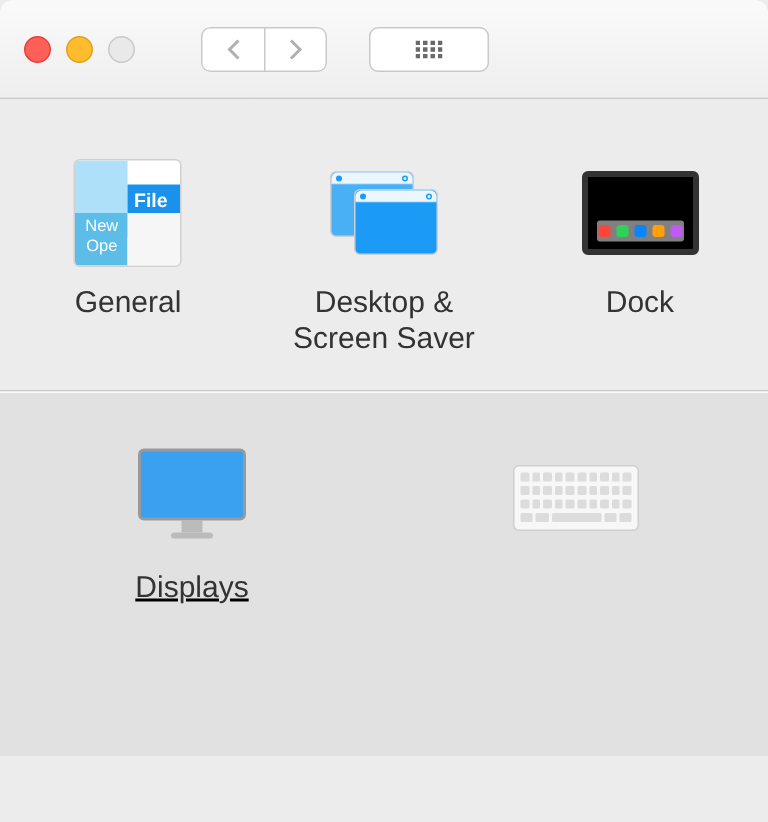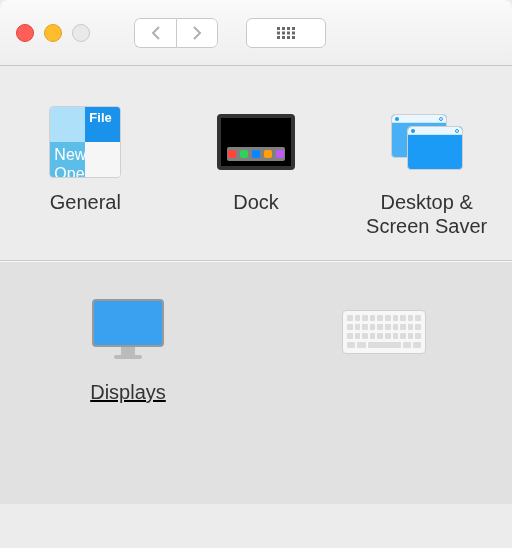--- a/index.html
+++ b/index.html
@@ -81,22 +81,22 @@
       pointer-events: none;
     }
 
     
     
     .icon-general {
       width: 72px; height: 72px; position: relative; border: 1px solid #d0d0d0; border-radius: 4px; overflow: hidden; background: #fff;
     }
     .icon-general .q { position: absolute; width: 50%; height: 50%; }
     .icon-general .q1 { top:0; left:0; background: #aee0f9; }
-    .icon-general .q2 { top:0; right:0; background: #1a91eb; color:#fff; font-size:13px; font-weight:600; display:flex; align-items:flex-start; justify-content:flex-start; padding:3px 4px; }
-    .icon-general .q3 { bottom:0; left:0; background: #5cbde9; color:#fff; font-size:16px; padding:3px 4px; }
+    .icon-general .q2 { top:16px; right:0; background: #1a91eb; color:#fff; font-size:13px; font-weight:600; display:flex; align-items:flex-start; justify-content:flex-start; padding:3px 4px; }
+    .icon-general .q3 { bottom:0; left:0; background: #5cbde9; color:#fff; font-size:11px; padding:3px 4px; }
     .icon-general .q4 { bottom:0; right:0; background: #f6f6f6; }
 
     
     .icon-dss { width: 72px; height: 56px; position: relative; }
     .icon-dss .back, .icon-dss .front {
       position: absolute; width: 56px; height: 44px; border-radius: 4px;
       border: 1px solid #cfcfcf; background: #1c9bf6;
     }
     .icon-dss .back { top: 0; left: 0; background: #49b0f6; }
     .icon-dss .front { bottom: 0; right: 0; }
@@ -186,53 +186,53 @@
             <div class="q q3" style="white-space:pre-line;">New
 Ope</div>
             <div class="q q4"></div>
           </div>
         </div>
         <div class="label">General</div>
       </div>
 
       <div class="item">
         <div class="iconbox">
+          <div class="icon-dss">
+            <div class="back">
+                <div class="topbar">
+                  <div class="dot"></div>
+                  <div class="srch"></div>
+                </div>
+              </div>
+            <div class="front">
+                <div class="topbar">
+                  <div class="dot"></div>
+                  <div class="srch"></div>
+                </div>
+              </div>
+          </div>
+        </div>
+        <div class="label">Desktop &amp; Screen Saver</div>
+      </div>
+
+      <div class="item">
+        <div class="iconbox">
           <div class="icon-dock">
             <div class="tray">
               <div class="app a1"></div>
                 <div class="app a2"></div>
                 <div class="app a3"></div>
                 <div class="app a4"></div>
                 <div class="app a5"></div>
             </div>
           </div>
         </div>
         <div class="label">Dock</div>
       </div>
 
-      <div class="item">
-        <div class="iconbox">
-          <div class="icon-dss">
-            <div class="back">
-                <div class="topbar">
-                  <div class="dot"></div>
-                  <div class="srch"></div>
-                </div>
-              </div>
-            <div class="front">
-                <div class="topbar">
-                  <div class="dot"></div>
-                  <div class="srch"></div>
-                </div>
-              </div>
-          </div>
-        </div>
-        <div class="label">Desktop &amp; Screen Saver</div>
-      </div>
-
     </div>
 
     <div class="row bottom">
 
       <div class="item">
         <div class="iconbox">
           <div class="icon-displays">
             <div class="screen"></div>
             <div class="stand"></div>
             <div class="base"></div>

